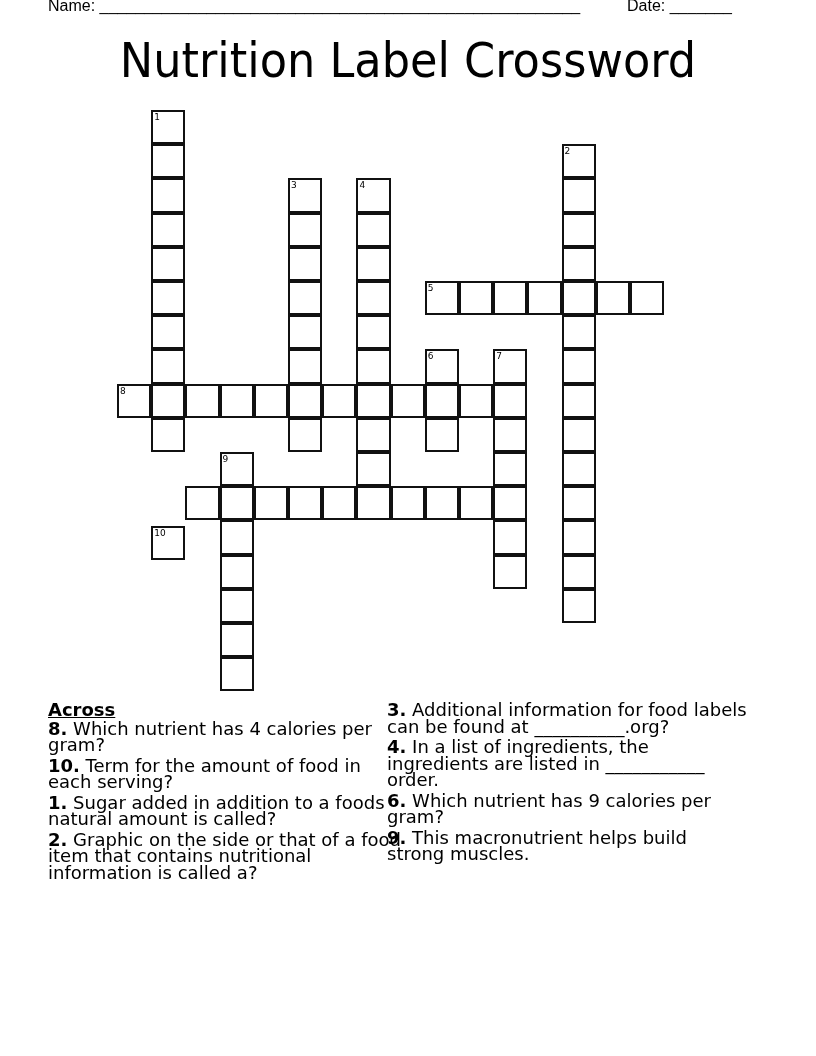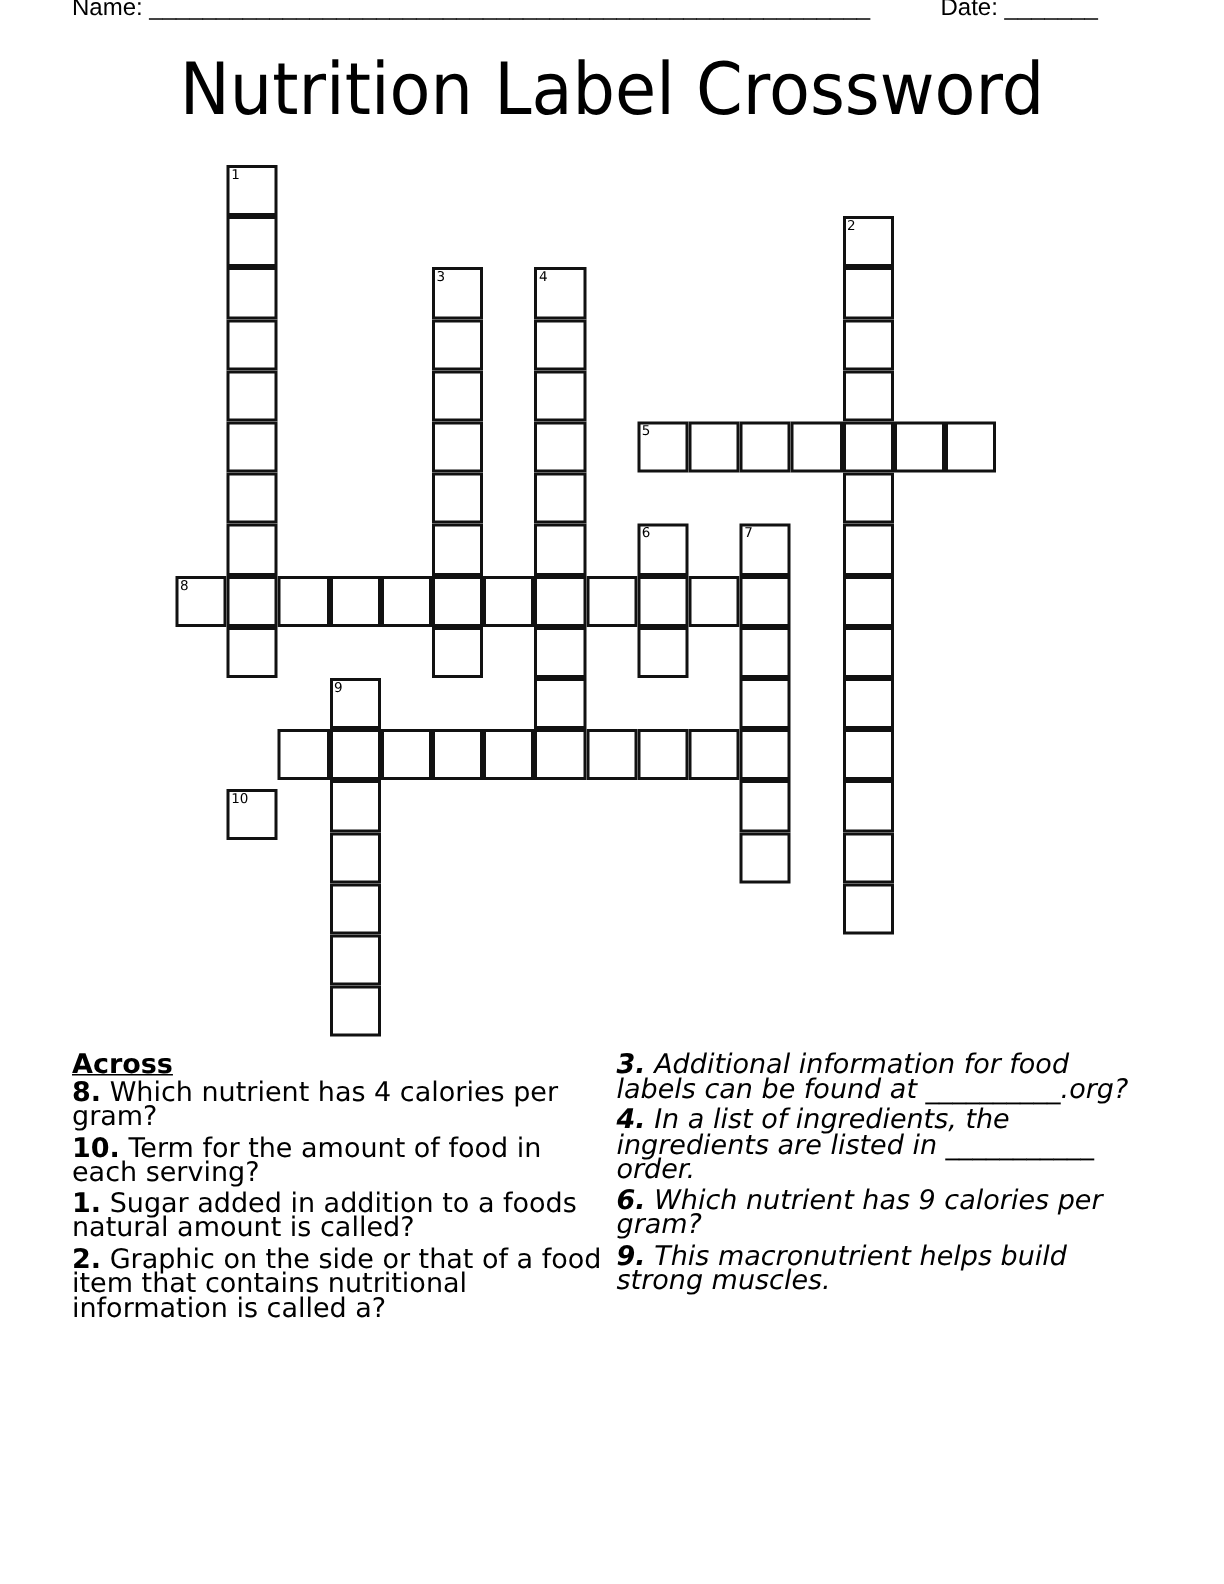--- a/index.html
+++ b/index.html
@@ -22,21 +22,21 @@
   }
   .cell .num {
     position: absolute; left: 1px; top: 0px;
     font-family: "DejaVu Sans", sans-serif; font-size: 9px; line-height: 11px; color: #000;
   }
   .clues {
     position: absolute; top: 702px;
     font-family: "DejaVu Sans", sans-serif; font-size: 18px; line-height: 16.5px; color: #000;
   }
   .clues.left { left: 48px; width: 358px; }
-  .clues.right { left: 411px; width: 360px; font-style: italic; }
+  .clues.right { left: 387px; width: 360px; }
   .clue-heading { font-weight: bold; text-decoration: underline; margin: 0 0 2px 0; }
   .clue { margin: 0 0 4px 0; }
   .clue .cnum { font-weight: bold; }
 </style>
 </head>
 <body>
 
 <div class="header-line">
   <span class="name-label">Name: ______________________________________________________</span>
   <span class="date-label">Date: _______</span>

